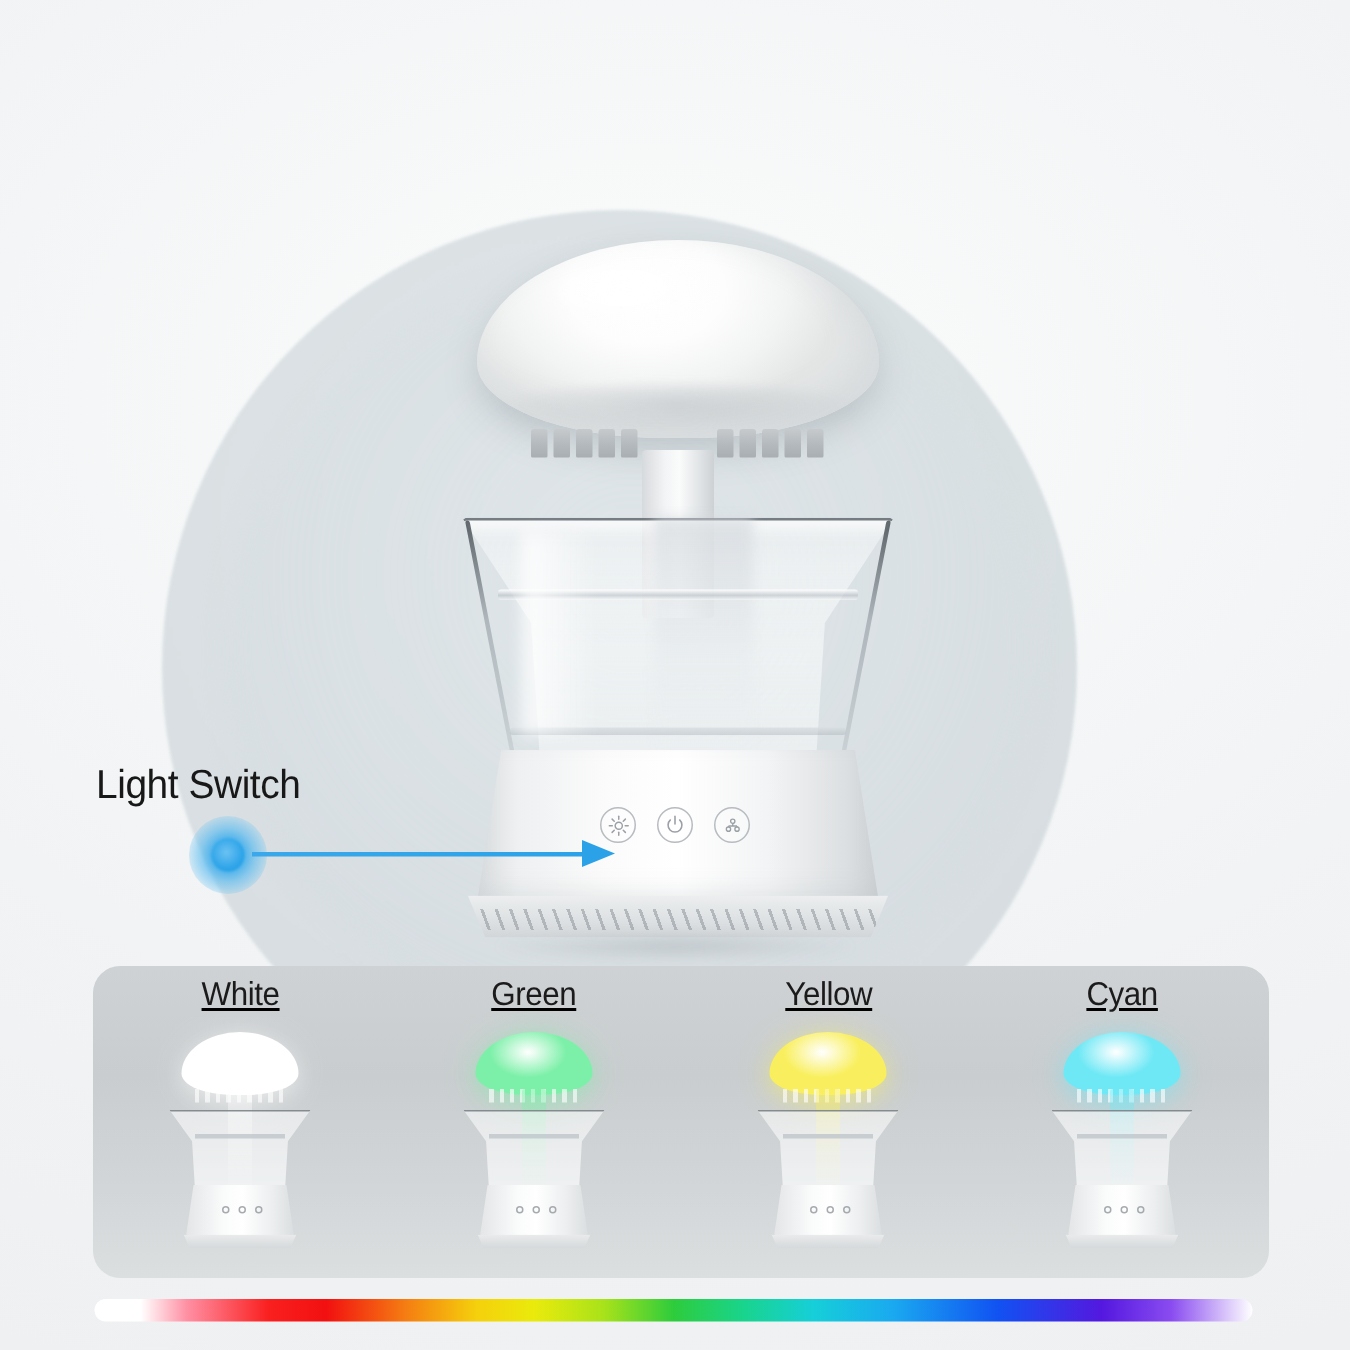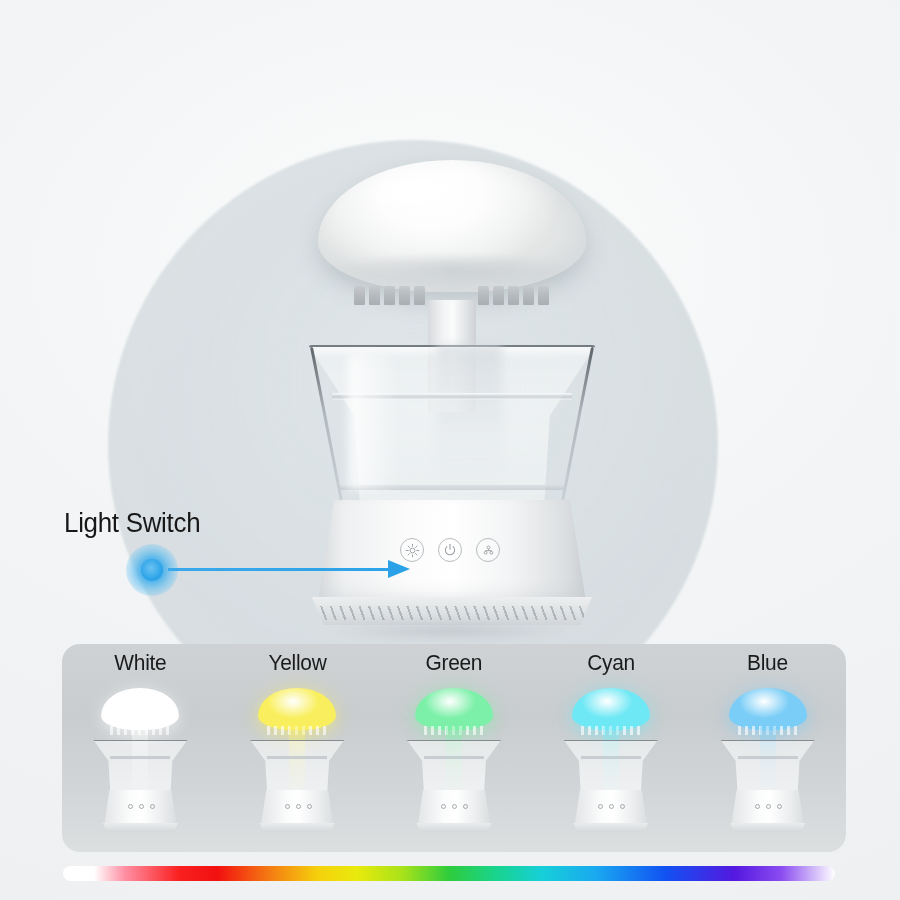--- a/index.html
+++ b/index.html
@@ -257,21 +257,21 @@
   }
 
   
   .swatch-panel {
     position: absolute; left: 62px; top: 644px;
     width: 784px; height: 208px;
     border-radius: 18px;
     background: linear-gradient(to bottom, #cfd2d4 0%, #c9cdcf 35%, #d3d6d8 72%, #dcdfe0 100%);
     overflow: hidden;
   }
-  .swatch-row { position: absolute; left: 0; top: 0; width: 100%; height: 100%; display: flex; }
+  .swatch-row { position: absolute; left: 0; top: 0; width: 100%; height: 100%; display: flex; text-decoration: underline; }
   .swatch {
     flex: 1;
     position: relative;
     display: flex; flex-direction: column; align-items: center;
   }
   .swatch-label {
     margin-top: 6px;
     font-size: 22px; font-weight: 400; color: #1b1b1b;
     letter-spacing: -0.3px;
     transform: scaleX(0.95);
@@ -471,44 +471,44 @@
             <div class="mini-base"></div>
             <div class="mini-icons">
               <div class="mini-icon"></div>
               <div class="mini-icon"></div>
               <div class="mini-icon"></div>
             </div>
             <div class="mini-grille"></div>
           </div>
         </div>
         <div class="swatch">
+          <div class="swatch-label">Green</div>
+          <div class="mini">
+            <div class="mini-glow" style="background: radial-gradient(rgb(124, 240, 168) 0%, rgba(255, 255, 255, 0) 72%);"></div>
+            <div class="mini-cap" style="background: radial-gradient(at 45% 32%, rgb(255, 255, 255) 0%, rgb(124, 240, 168) 42%, rgb(124, 240, 168) 72%, rgb(124, 240, 168) 100%); box-shadow: rgba(124, 240, 168, 0.4) 0px 4px 14px;"></div>
+            <div class="mini-pins"></div>
+            <div class="mini-stem" style="background: linear-gradient(rgb(124, 240, 168) 0%, rgba(255, 255, 255, 0.15) 100%);"></div>
+            <div class="mini-tank"></div>
+            <div class="mini-tank-line"></div>
+            <div class="mini-base"></div>
+            <div class="mini-icons">
+              <div class="mini-icon"></div>
+              <div class="mini-icon"></div>
+              <div class="mini-icon"></div>
+            </div>
+            <div class="mini-grille"></div>
+          </div>
+        </div>
+        <div class="swatch">
           <div class="swatch-label">Yellow</div>
           <div class="mini">
             <div class="mini-glow" style="background: radial-gradient(rgb(249, 239, 94) 0%, rgba(255, 255, 255, 0) 72%);"></div>
             <div class="mini-cap" style="background: radial-gradient(at 45% 32%, rgb(255, 255, 255) 0%, rgb(249, 239, 94) 42%, rgb(249, 239, 94) 72%, rgb(249, 239, 94) 100%); box-shadow: rgba(249, 239, 94, 0.4) 0px 4px 14px;"></div>
             <div class="mini-pins"></div>
             <div class="mini-stem" style="background: linear-gradient(rgb(249, 239, 94) 0%, rgba(255, 255, 255, 0.15) 100%);"></div>
-            <div class="mini-tank"></div>
-            <div class="mini-tank-line"></div>
-            <div class="mini-base"></div>
-            <div class="mini-icons">
-              <div class="mini-icon"></div>
-              <div class="mini-icon"></div>
-              <div class="mini-icon"></div>
-            </div>
-            <div class="mini-grille"></div>
-          </div>
-        </div>
-        <div class="swatch">
-          <div class="swatch-label">Green</div>
-          <div class="mini">
-            <div class="mini-glow" style="background: radial-gradient(rgb(124, 240, 168) 0%, rgba(255, 255, 255, 0) 72%);"></div>
-            <div class="mini-cap" style="background: radial-gradient(at 45% 32%, rgb(255, 255, 255) 0%, rgb(124, 240, 168) 42%, rgb(124, 240, 168) 72%, rgb(124, 240, 168) 100%); box-shadow: rgba(124, 240, 168, 0.4) 0px 4px 14px;"></div>
-            <div class="mini-pins"></div>
-            <div class="mini-stem" style="background: linear-gradient(rgb(124, 240, 168) 0%, rgba(255, 255, 255, 0.15) 100%);"></div>
             <div class="mini-tank"></div>
             <div class="mini-tank-line"></div>
             <div class="mini-base"></div>
             <div class="mini-icons">
               <div class="mini-icon"></div>
               <div class="mini-icon"></div>
               <div class="mini-icon"></div>
             </div>
             <div class="mini-grille"></div>
           </div>
@@ -524,36 +524,18 @@
             <div class="mini-tank-line"></div>
             <div class="mini-base"></div>
             <div class="mini-icons">
               <div class="mini-icon"></div>
               <div class="mini-icon"></div>
               <div class="mini-icon"></div>
             </div>
             <div class="mini-grille"></div>
           </div>
         </div>
-        <div class="swatch">
-          <div class="swatch-label">Blue</div>
-          <div class="mini">
-            <div class="mini-glow" style="background: radial-gradient(rgb(121, 205, 247) 0%, rgba(255, 255, 255, 0) 72%);"></div>
-            <div class="mini-cap" style="background: radial-gradient(at 45% 32%, rgb(255, 255, 255) 0%, rgb(121, 205, 247) 42%, rgb(121, 205, 247) 72%, rgb(121, 205, 247) 100%); box-shadow: rgba(121, 205, 247, 0.4) 0px 4px 14px;"></div>
-            <div class="mini-pins"></div>
-            <div class="mini-stem" style="background: linear-gradient(rgb(121, 205, 247) 0%, rgba(255, 255, 255, 0.15) 100%);"></div>
-            <div class="mini-tank"></div>
-            <div class="mini-tank-line"></div>
-            <div class="mini-base"></div>
-            <div class="mini-icons">
-              <div class="mini-icon"></div>
-              <div class="mini-icon"></div>
-              <div class="mini-icon"></div>
-            </div>
-            <div class="mini-grille"></div>
-          </div>
-        </div>
       </div>
   </div>
 
   <div class="rainbow-bar"></div>
 
 </div>
 
 </body></html>

